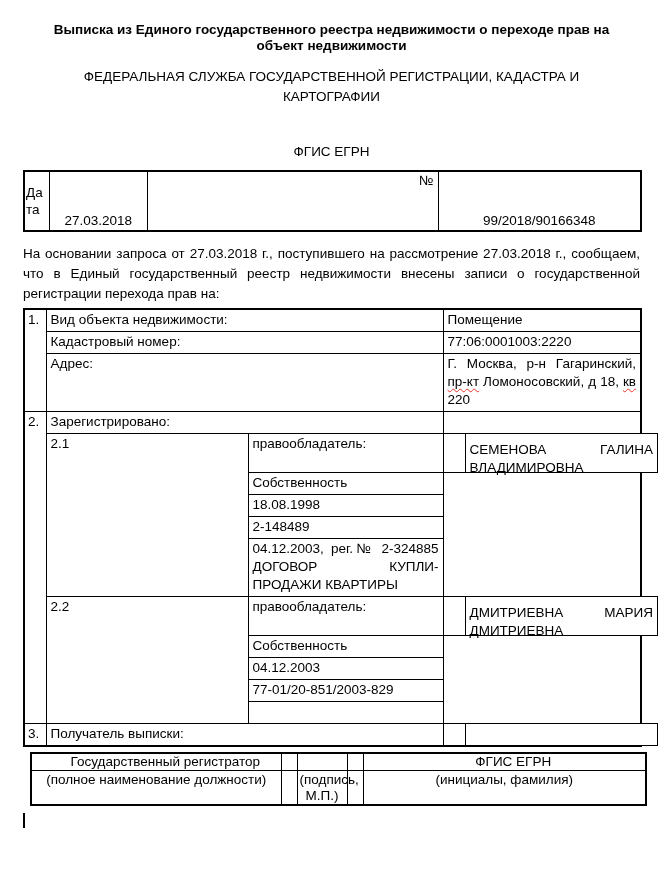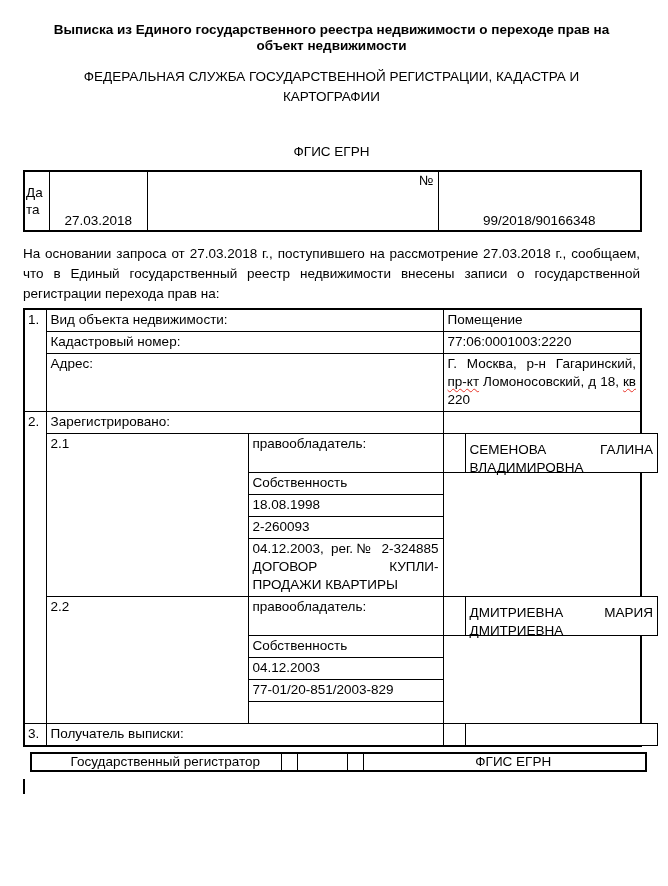--- a/index.html
+++ b/index.html
@@ -125,21 +125,21 @@
       </td>
     </tr>
     <tr class="h1row">
       <td>Собственность</td>
       <td rowspan="4"></td>
     </tr>
     <tr class="h1row">
       <td>18.08.1998</td>
     </tr>
     <tr class="h1row">
-      <td>2-260093</td>
+      <td>2-148489</td>
     </tr>
     <tr>
       <td class="justify">04.12.2003, рег.№ 2-324885 ДОГОВОР КУПЛИ-ПРОДАЖИ КВАРТИРЫ</td>
     </tr>
 
     <tr class="h2row">
       <td rowspan="5">2.2</td>
       <td>правообладатель:</td>
       <td class="protrude">
         <div class="pbox">ДМИТРИЕВНА МАРИЯ ДМИТРИЕВНА</div>
@@ -179,18 +179,25 @@
         <col style="width:283px">
       </colgroup>
     <tbody>
         <tr class="r1">
       <td>Государственный регистратор</td>
       <td></td>
       <td></td>
       <td></td>
       <td>ФГИС ЕГРН</td>
     </tr>
+    <tr class="r2">
+      <td>(полное наименование должности)</td>
+      <td></td>
+      <td>(подпись, М.П.)</td>
+      <td></td>
+      <td>(инициалы, фамилия)</td>
+    </tr>
   </tbody>
     </table>
 
   <div class="caret"></div>
 
 </div>
 
 </body></html>

